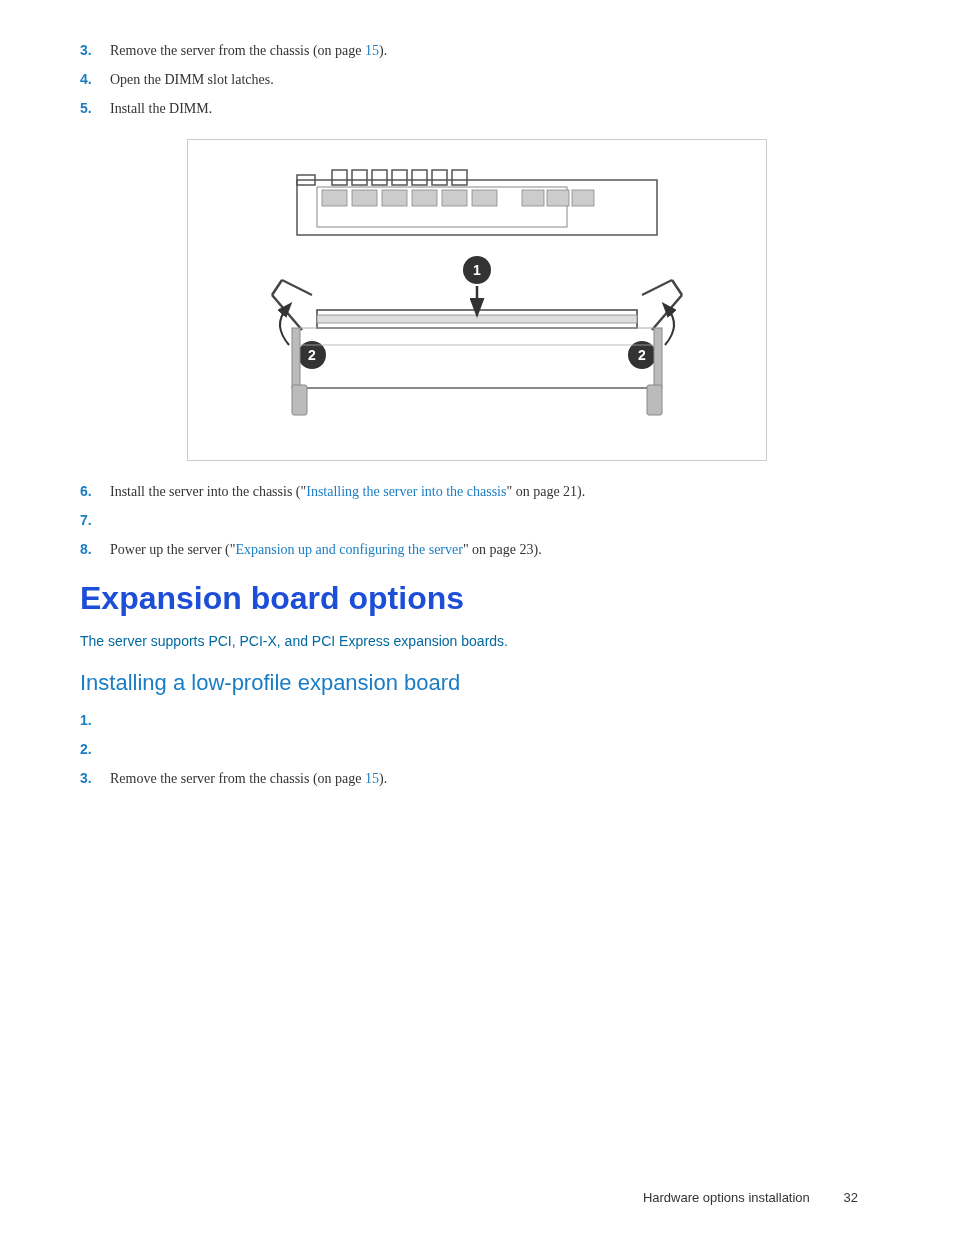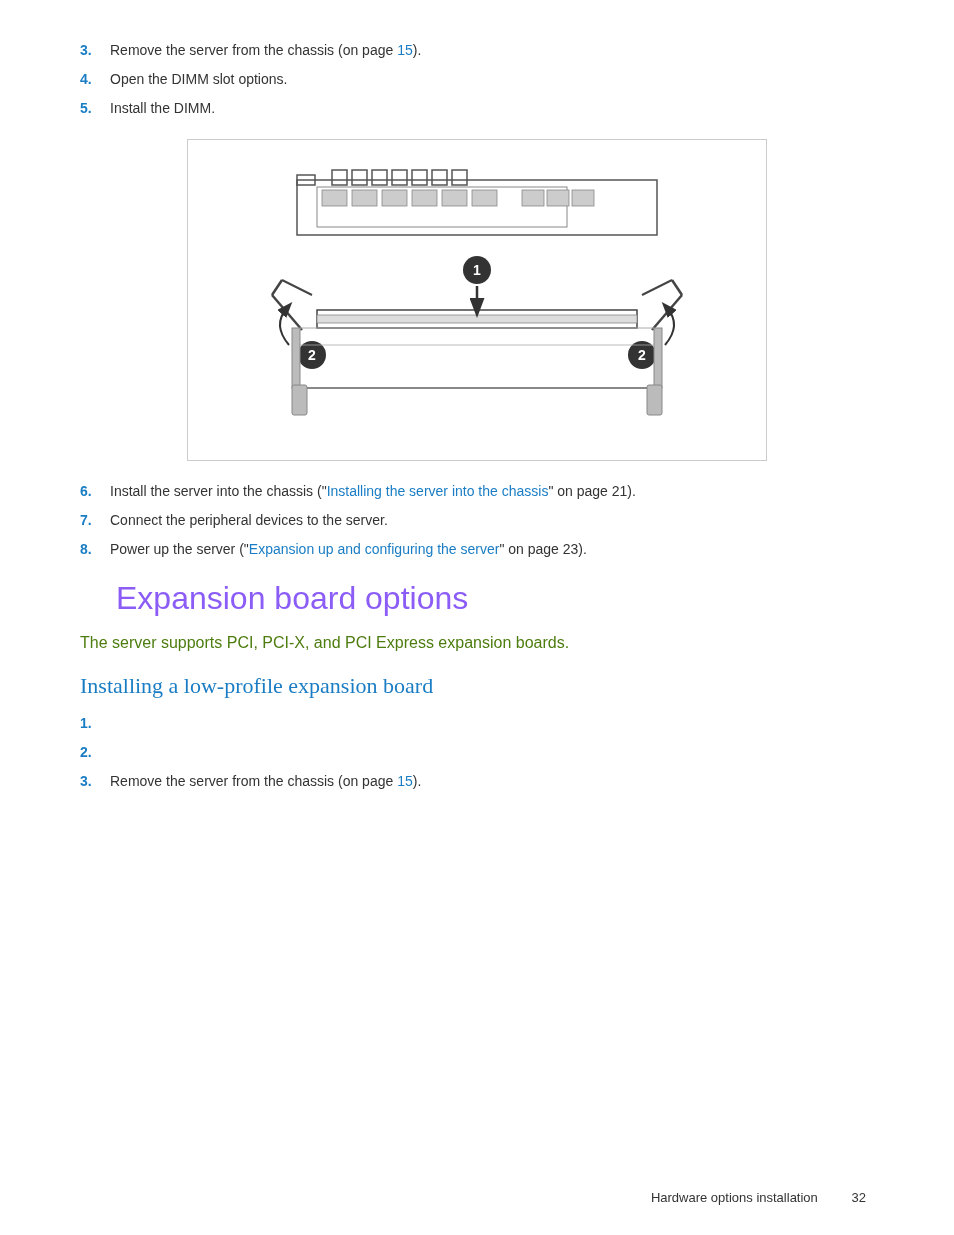--- a/index.html
+++ b/index.html
@@ -30,20 +30,21 @@
       color: #1a7dc4;
       font-weight: bold;
       min-width: 30px;
       font-size: 14px;
     }
 
     .step-text {
       color: #333;
       font-size: 14px;
       line-height: 1.5;
+      font-family: Liberation Serif, serif;
     }
 
     .step-text a, .link {
       color: #1a7dc4;
       text-decoration: none;
     }
 
     .diagram-container {
       border: 1px solid #ccc;
       margin: 20px 0 20px 0;
@@ -57,49 +58,47 @@
       margin-right: auto;
     }
 
     .diagram-svg {
       width: 520px;
       height: 280px;
     }
 
     .section-title {
       font-size: 32px;
-      font-weight: 400;
-      color: #8b5cf6;
+      font-weight: 700;
+      color: #1d4ed8;
       margin-bottom: 14px;
       margin-top: 20px;
       border-top: none;
-      margin-left: 36px;
     }
 
     .subsection-title {
       font-size: 22px;
       font-weight: 300;
       color: #1a7dc4;
       margin-bottom: 14px;
       margin-top: 10px;
-      font-family: Liberation Serif, serif;
     }
 
     .body-text {
-      font-size: 16px;
-      color: #4d7c0f;
+      font-size: 14px;
+      color: #0369a1;
       margin-bottom: 18px;
       margin-left: 0;
       line-height: 1.5;
     }
 
     .footer {
       position: absolute;
       bottom: 30px;
-      right: 88px;
+      right: 96px;
       font-size: 13px;
       color: #333;
     }
 
     .footer-divider {
       display: inline-block;
       margin: 0 6px;
       color: #333;
     }
   </style>
@@ -108,21 +107,21 @@
 
 <ul class="step-list">
   <li>
     <span class="step-num">3.</span>
     <span class="step-text">
       Remove the server from the chassis (on page <a class="link">15</a>).
     </span>
   </li>
   <li>
     <span class="step-num">4.</span>
-    <span class="step-text">Open the DIMM slot options.</span>
+    <span class="step-text">Open the DIMM slot latches.</span>
   </li>
   <li>
     <span class="step-num">5.</span>
     <span class="step-text">Install the DIMM.</span>
   </li>
 </ul>
 
 <div class="diagram-container">
   <svg class="diagram-svg" viewBox="0 0 520 280">
 
@@ -211,21 +210,20 @@
 
 <ul class="step-list">
   <li>
     <span class="step-num">6.</span>
     <span class="step-text">
       Install the server into the chassis ("<a class="link">Installing the server into the chassis</a>" on page 21).
     </span>
   </li>
   <li>
     <span class="step-num">7.</span>
-    <span class="step-text">Connect the peripheral devices to the server.</span>
   </li>
   <li>
     <span class="step-num">8.</span>
     <span class="step-text">
       Power up the server ("<a class="link">Expansion up and configuring the server</a>" on page 23).
     </span>
   </li>
 </ul>
 
 <h1 class="section-title">Expansion board options</h1>

